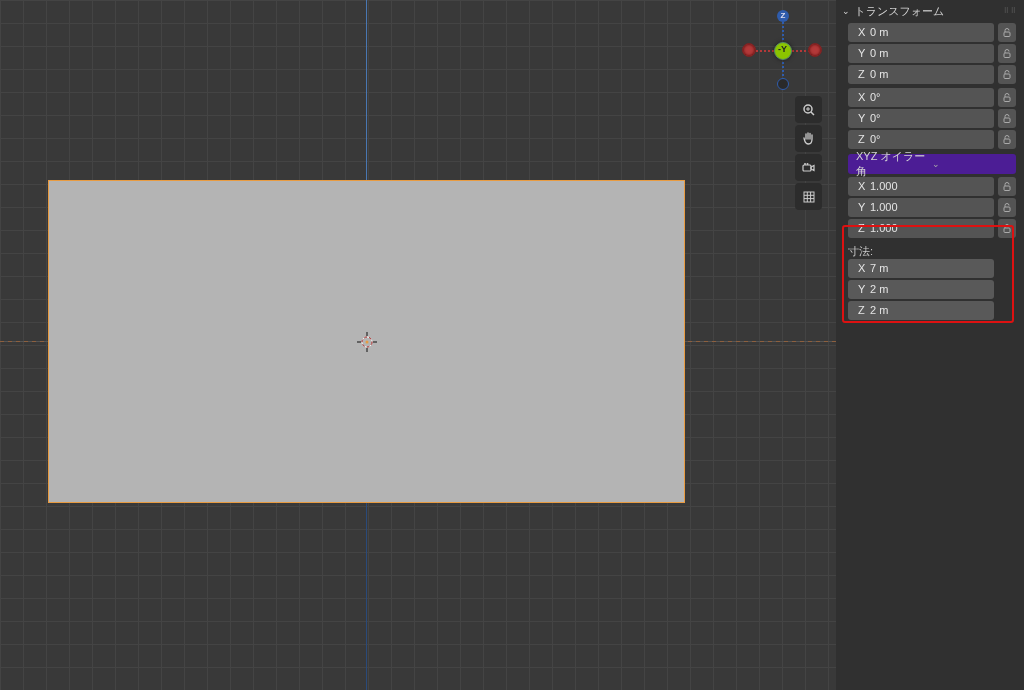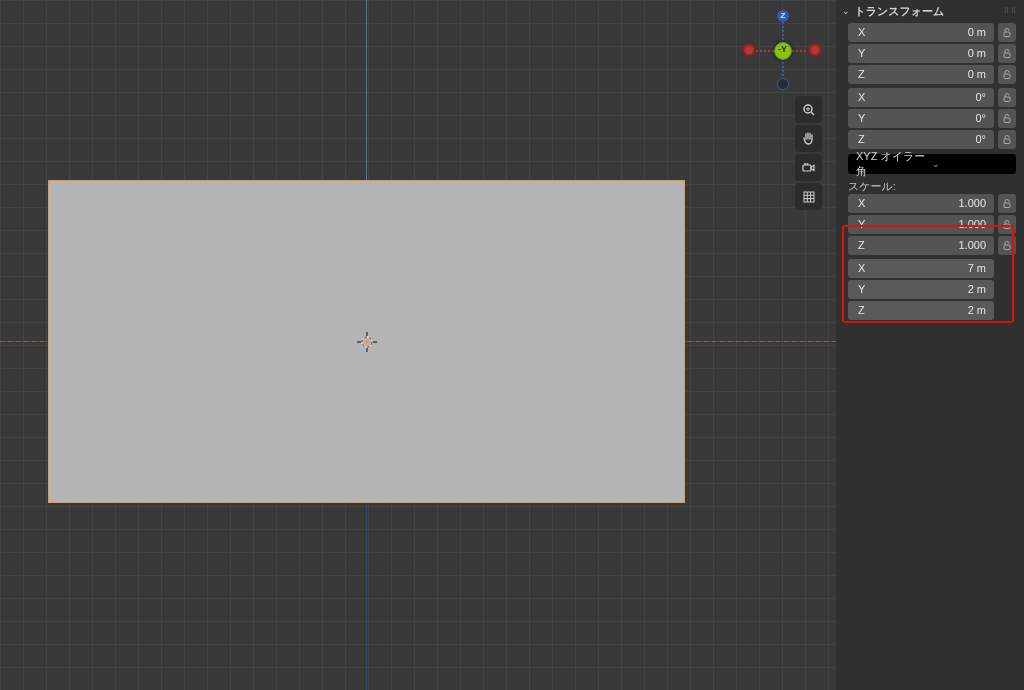--- a/index.html
+++ b/index.html
@@ -27,31 +27,31 @@
 .gizmo .xl{position:absolute;left:6px;top:0;width:14px;height:14px;border-radius:50%;background:#b33939;border:1px solid #722;box-shadow:inset 0 0 3px #400}
 .gizmo .xr{position:absolute;right:6px;top:0;width:14px;height:14px;border-radius:50%;background:#b33939;border:1px solid #722;box-shadow:inset 0 0 3px #400}
 .gizmo .xline{position:absolute;left:14px;top:40px;width:55px;height:2px;background:repeating-linear-gradient(90deg,#b33939 0 2px,transparent 2px 4px)}
 .gizmo .ylabel{position:absolute;left:36px;top:34px;color:#222;font:700 9px sans-serif;pointer-events:none}
 .toolbar{position:absolute;right:14px;top:96px;display:flex;flex-direction:column;gap:2px}
 .toolbar .btn{width:27px;height:27px;border-radius:4px;background:#2c2c2c;color:#ccc;display:flex;align-items:center;justify-content:center;font:12px sans-serif}
 .toolbar .btn svg{pointer-events:none}
 .panel{position:absolute;right:0;top:0;width:188px;height:690px;background:#303030;color:#d4d4d4;font-size:11px}
 .panel-hdr{height:22px;display:flex;align-items:center;padding:0 6px;background:#303030;gap:5px}
 .panel-hdr .chev{font-size:9px}
-.panel-hdr .ttl{flex:1;font-weight:700}
+.panel-hdr .ttl{flex:1;font-weight:400}
 .drag{color:#666;letter-spacing:2px;font-size:7px}
 .section{padding:0 8px 2px 12px}
 .section .lbl{height:17px;display:flex;align-items:center;color:#c8c8c8;padding-top:4px}
 .row{display:flex;align-items:center;height:20px;gap:4px;margin-bottom:1px}
 .field{flex:1;height:19px;background:#545454;border-radius:3px;display:flex;align-items:center;padding:0 8px 0 10px;color:#e5e5e5}
 .field .axis{width:12px}
-.field .val{flex:1;text-align:right;font-variant-numeric:tabular-nums}
+.field .val{flex:1;font-variant-numeric:tabular-nums}
 .lock{width:18px;height:19px;background:#545454;border-radius:3px;display:flex;align-items:center;justify-content:center}
 .lock svg{display:block}
-.mode{display:flex;align-items:center;height:20px;background:#000000;border-radius:3px;padding:0 8px;margin:2px 8px 2px 12px}
+.mode{display:flex;align-items:center;height:20px;background:#4c1d95;border-radius:3px;padding:0 8px;margin:2px 8px 2px 12px}
 .mode span{flex:1}
 .mode .chv{font-size:9px;color:#aaa}
 .highlight{position:absolute;left:842px;top:225px;width:172px;height:98px;border:2.5px solid #d11;border-radius:3px;pointer-events:none}
 
 .gizmo .xl{top:33px;left:0}
 .gizmo .xr{top:33px;right:0}
 
 .row.nolock .lock{visibility:hidden}
 .row.dim .field{background:#595959}
 </style>
@@ -208,21 +208,20 @@
         </div>
       </div>
   </div>
 
   <div class="mode">
     <span>XYZ オイラー角</span>
     <span class="chv">⌄</span>
   </div>
 
   <div class="section">
-    <div class="lbl">スケール:</div>
     <div class="row">
         <div class="field">
           <span class="axis">X</span>
           <span class="val">1.000</span>
         </div>
         <div class="lock">
           <svg width="11" height="11" viewBox="0 0 11 11">
             <path d="M3 5V3.5a2 2 0 014 0" fill="none" stroke="#aaa"></path>
             <rect x="2" y="5" width="6" height="4.5" rx="1" fill="none" stroke="#aaa"></rect>
           </svg>
@@ -248,20 +247,21 @@
         <div class="lock">
           <svg width="11" height="11" viewBox="0 0 11 11">
             <path d="M3 5V3.5a2 2 0 014 0" fill="none" stroke="#aaa"></path>
             <rect x="2" y="5" width="6" height="4.5" rx="1" fill="none" stroke="#aaa"></rect>
           </svg>
         </div>
       </div>
   </div>
 
   <div class="section">
+    <div class="lbl">寸法:</div>
     <div class="row dim nolock">
         <div class="field">
           <span class="axis">X</span>
           <span class="val">7 m</span>
         </div>
         <div class="lock"></div>
       </div>
     <div class="row dim nolock">
         <div class="field">
           <span class="axis">Y</span>

